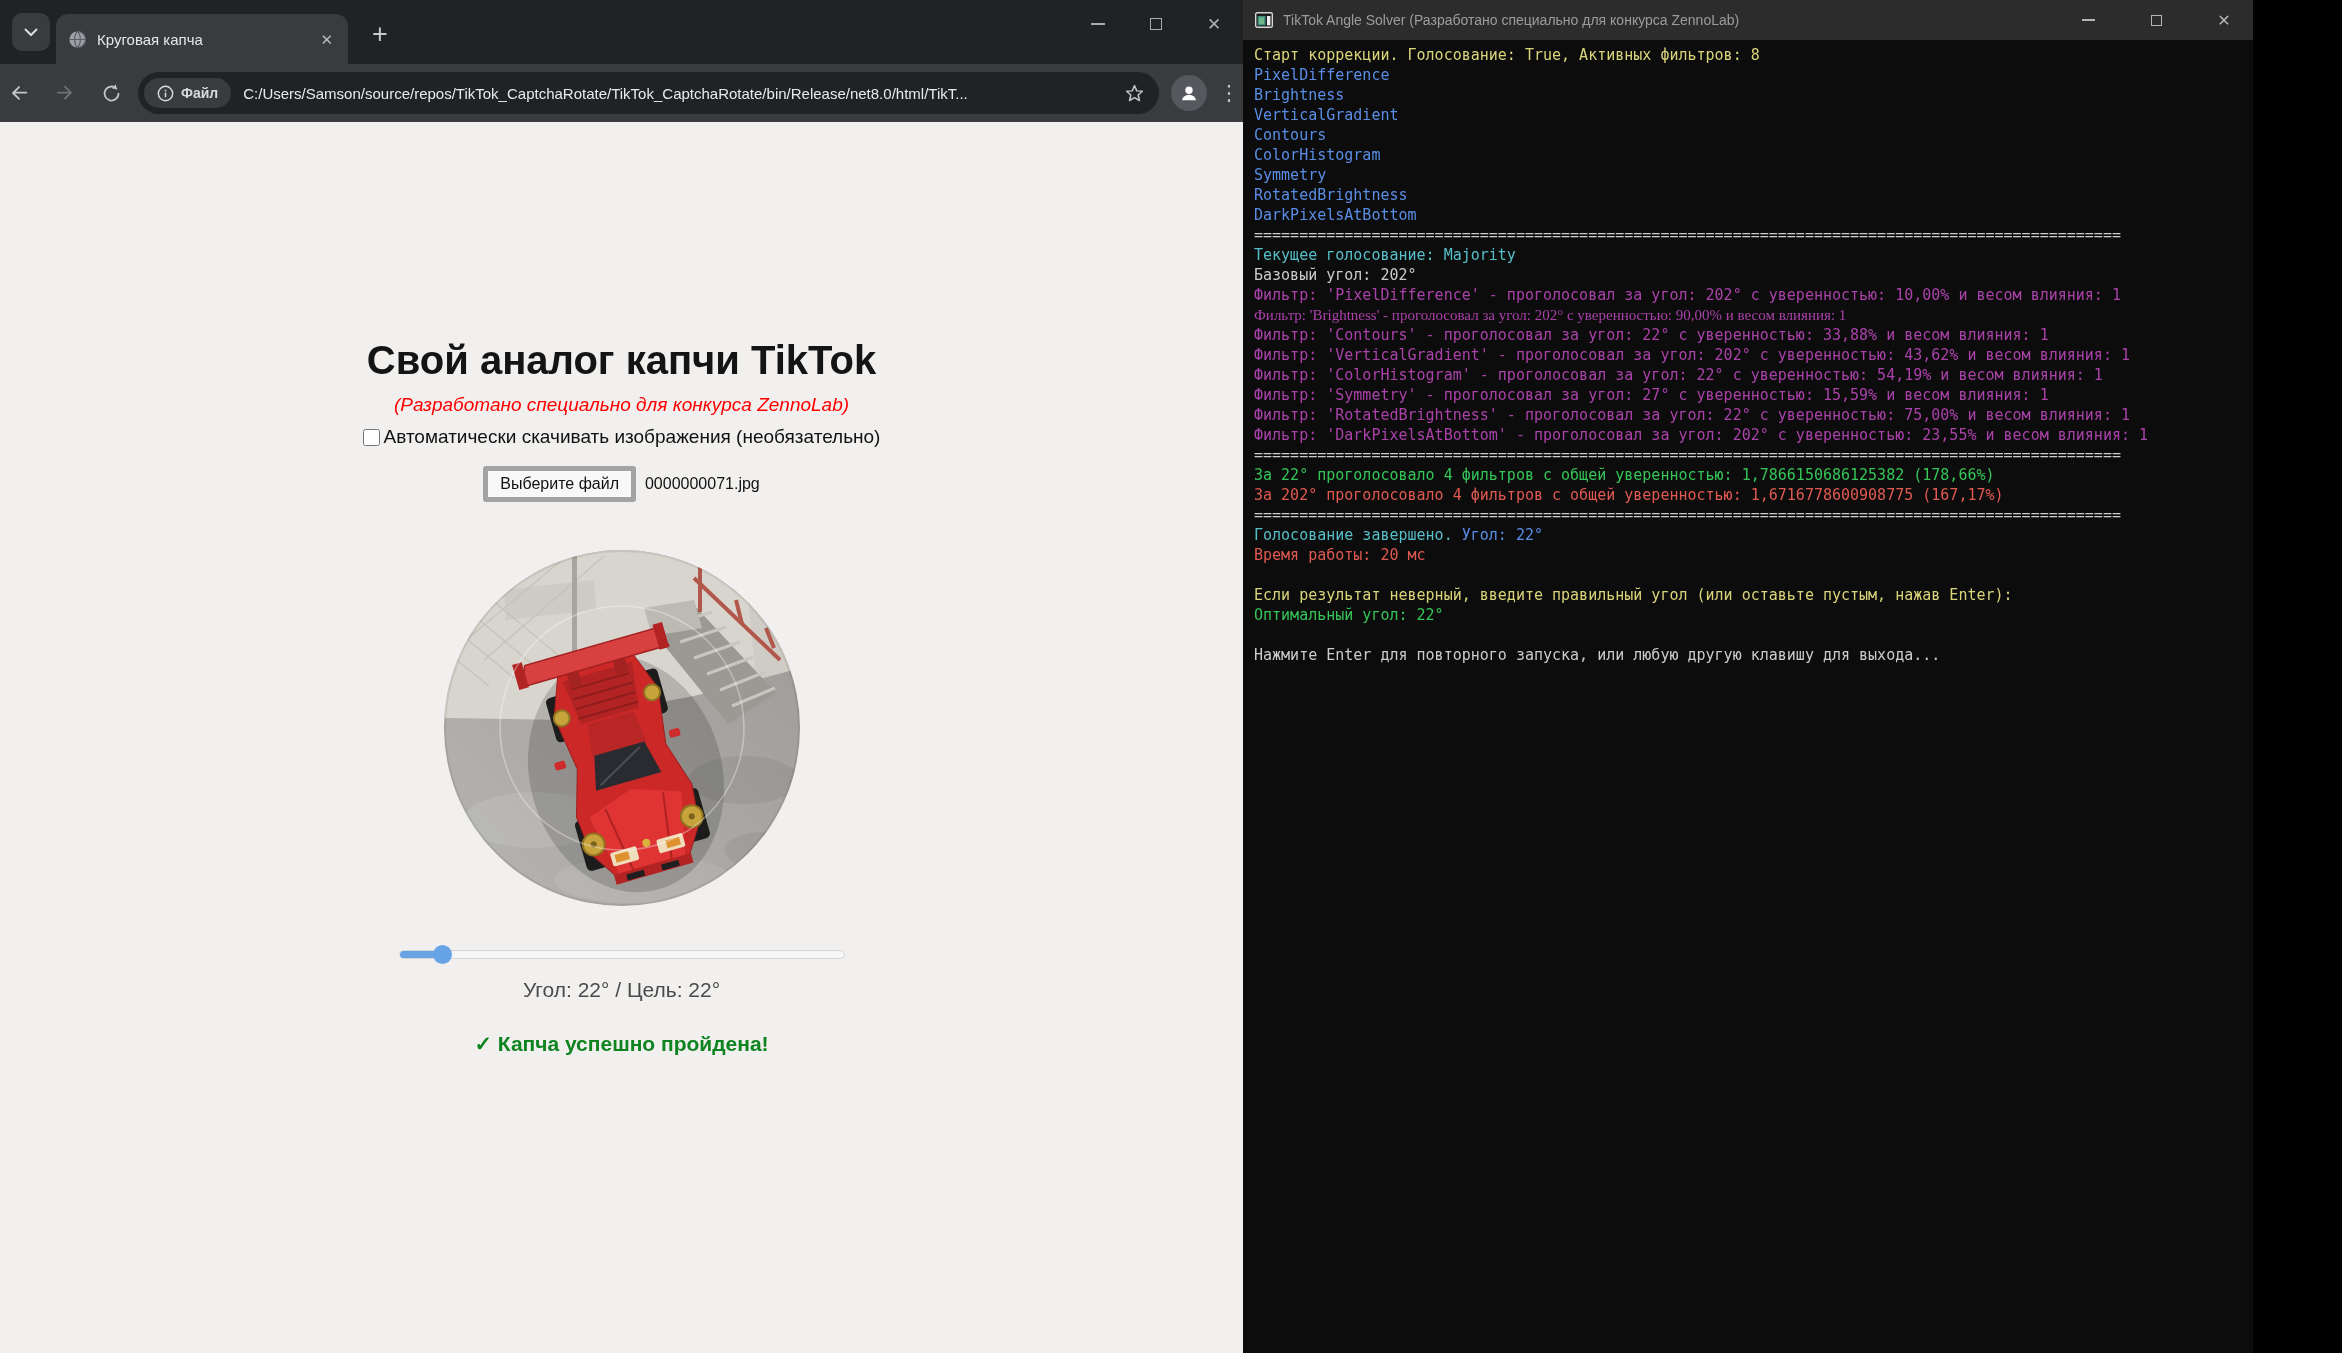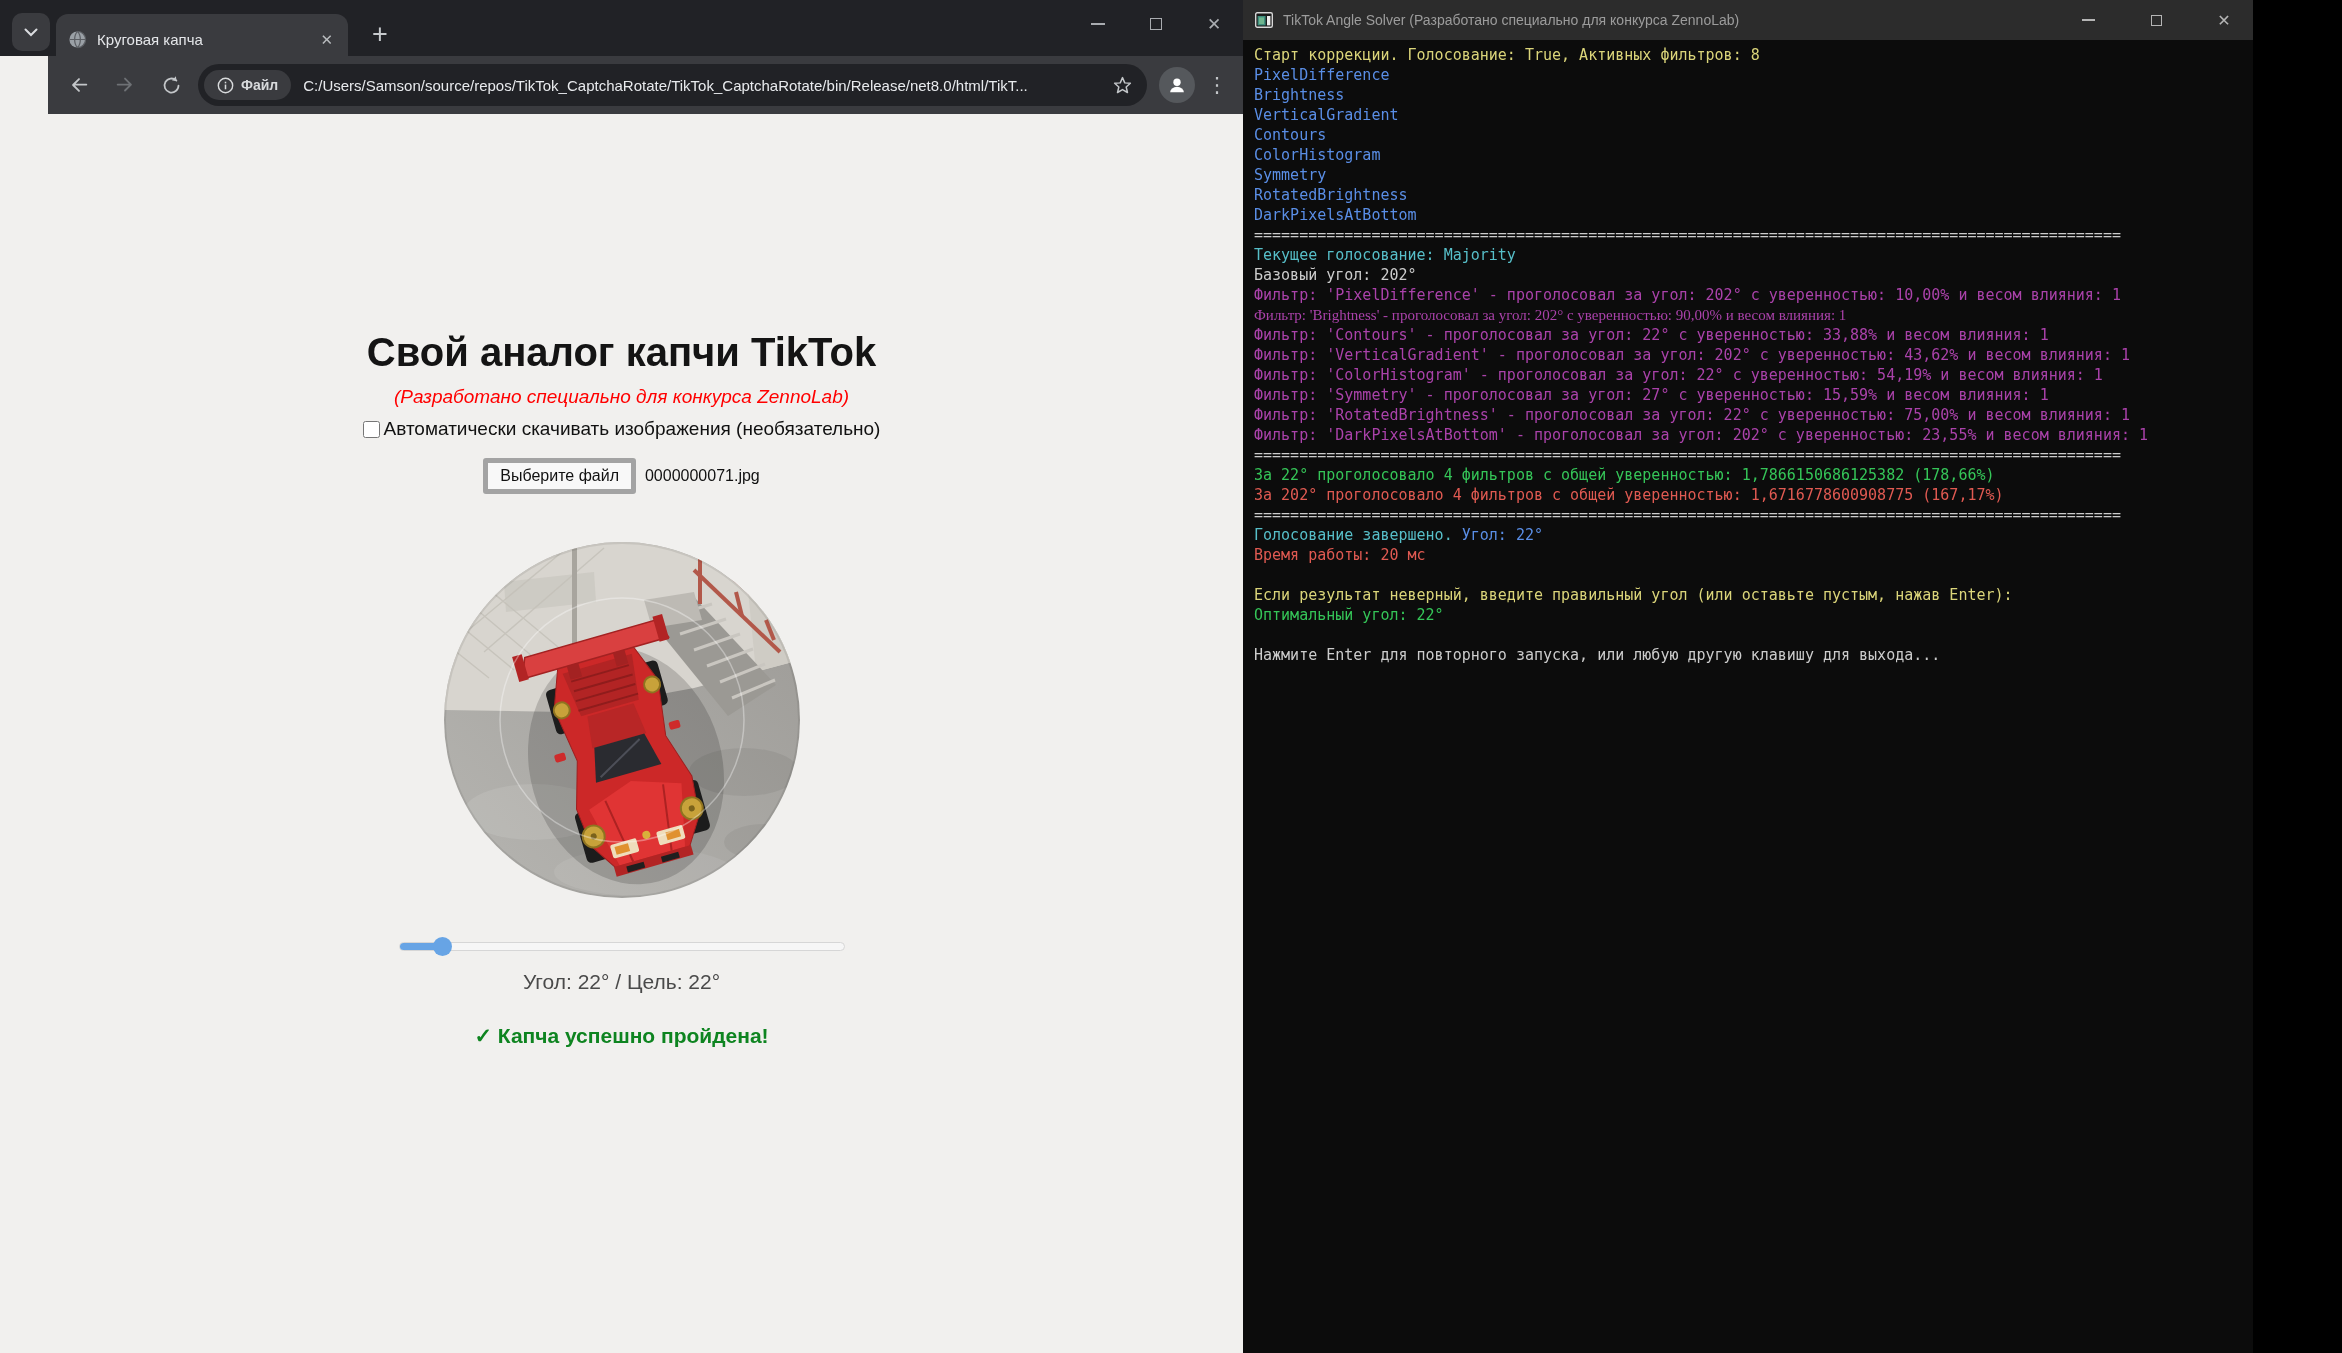--- a/index.html
+++ b/index.html
@@ -1,33 +1,33 @@
 <!DOCTYPE html>
 <html><head>
 <meta charset="utf-8">
 <style>
   html,body{margin:0;padding:0;background:#000;}
   body{width:2342px;height:1353px;overflow:hidden;font-family:"Liberation Sans",sans-serif;}
   .stage{display:flex;width:2342px;height:1353px;}
 
   
   .browser-window{width:1243px;height:1353px;display:flex;flex-direction:column;background:#F1F0EE;flex-shrink:0;}
-  .tabstrip{height:56px;background:#212226;position:relative;flex-shrink:0;}
+  .tabstrip{height:64px;background:#212226;position:relative;flex-shrink:0;}
   .chevron-btn{position:absolute;left:12px;top:13px;width:38px;height:38px;border-radius:10px;background:#3A3B3F;display:flex;align-items:center;justify-content:center;cursor:pointer;}
   .tab{position:absolute;left:56px;top:14px;width:292px;height:50px;background:#3A3B3F;border-radius:12px 12px 0 0;display:flex;align-items:center;padding:0 12px;gap:10px;box-sizing:border-box;}
   .tab-title{color:#E4E6E9;font-size:15px;flex:1;white-space:nowrap;overflow:hidden;}
   .tab-close{color:#B9BCBF;font-size:15px;line-height:1;padding:3px;}
   .newtab{position:absolute;left:362px;top:16px;width:36px;height:36px;color:#C7CACD;font-size:27px;display:flex;align-items:center;justify-content:center;font-weight:300;}
   .win-controls{position:absolute;right:0;top:0;display:flex;height:48px;}
   .wc{width:58px;height:48px;display:flex;align-items:center;justify-content:center;color:#A9ACB0;}
   .wc .bar{width:14px;height:2px;background:#A9ACB0;}
   .wc .box{width:12px;height:12px;border:1.5px solid #A9ACB0;box-sizing:border-box;}
   .wc.close{font-size:17px;}
 
-  .navbar{height:58px;background:#3A3B3F;display:flex;align-items:center;padding:0 12px;gap:8px;flex-shrink:0;margin-left:48px;}
+  .navbar{height:58px;background:#3A3B3F;display:flex;align-items:center;padding:0 0;gap:8px;flex-shrink:0;}
   .nav-icon{width:38px;height:38px;display:flex;align-items:center;justify-content:center;flex-shrink:0;}
   .addressbar{flex:1;height:42px;background:#212226;border-radius:21px;display:flex;align-items:center;padding:0 14px 0 6px;gap:12px;min-width:0;margin-right:4px;}
   .chip{height:30px;background:#3A3B3F;border-radius:15px;display:flex;align-items:center;gap:7px;padding:0 13px;flex-shrink:0;}
   .chip span{color:#D8DADC;font-size:14px;font-weight:600;}
   .url{color:#E8EAED;font-size:15px;white-space:nowrap;overflow:hidden;flex:1;}
   .avatar{width:36px;height:36px;border-radius:50%;background:#55585C;display:flex;align-items:center;justify-content:center;flex-shrink:0;}
   .dots{color:#C3C6C9;font-size:21px;width:28px;text-align:center;flex-shrink:0;}
 
   .page{flex:1;position:relative;background:#F1F0EE;}
   .page-title{position:absolute;top:216px;left:0;width:100%;text-align:center;font-size:40px;font-weight:700;color:#141414;margin:0;}

